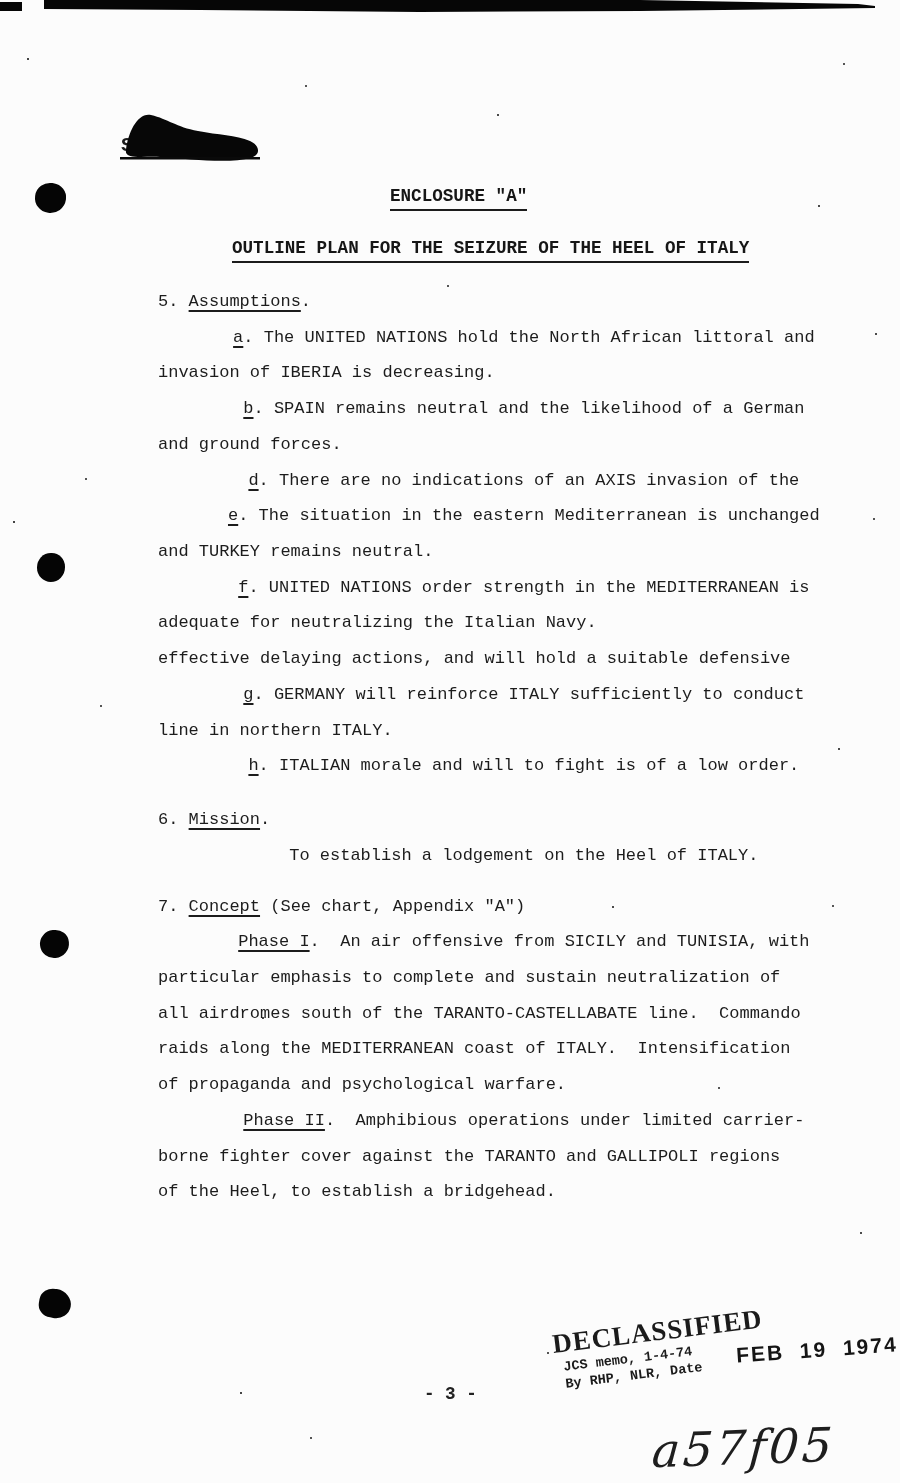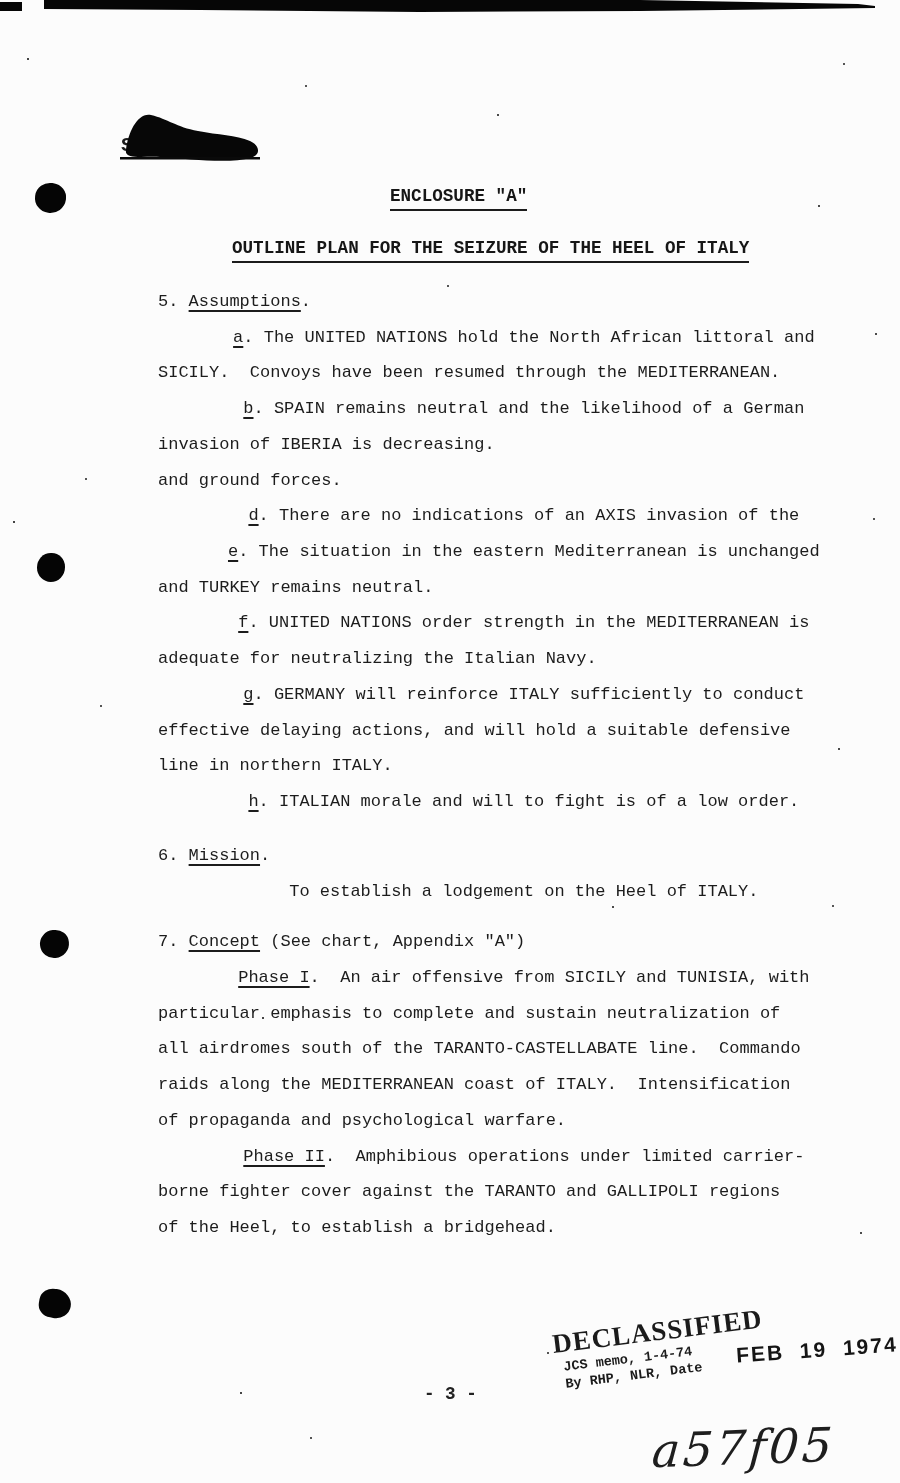--- a/index.html
+++ b/index.html
@@ -72,31 +72,30 @@
   <div class="hole hole2"></div>
   <div class="hole hole3"></div>
   <div class="hole hole4"></div>
 
   <div class="heading enclosure"><span>ENCLOSURE "A"</span></div>
   <div class="heading doctitle"><span>OUTLINE PLAN FOR THE SEIZURE OF THE HEEL OF ITALY</span></div>
 
   <div class="doclines">
       <div class="tline"><span>5. </span><span class="u">Assumptions</span><span>.</span></div>
       <div class="tline ind"><span class="u">a</span><span>. The UNITED NATIONS hold the North African littoral and</span></div>
-      <div class="tline"><span>SICILY.  Convoys have been resumed through the MEDITERRANEAN.</span></div>
+      <div class="tline"><span>invasion of IBERIA is decreasing.</span></div>
       <div class="tline ind"><span class="u">b</span><span>. SPAIN remains neutral and the likelihood of a German</span></div>
-      <div class="tline"><span>invasion of IBERIA is decreasing.</span></div>
       <div class="tline"><span>and ground forces.</span></div>
       <div class="tline ind"><span class="u">d</span><span>. There are no indications of an AXIS invasion of the</span></div>
       <div class="tline ind"><span class="u">e</span><span>. The situation in the eastern Mediterranean is unchanged</span></div>
       <div class="tline"><span>and TURKEY remains neutral.</span></div>
       <div class="tline ind"><span class="u">f</span><span>. UNITED NATIONS order strength in the MEDITERRANEAN is</span></div>
       <div class="tline"><span>adequate for neutralizing the Italian Navy.</span></div>
+      <div class="tline"><span>effective delaying actions, and will hold a suitable defensive</span></div>
       <div class="tline ind"><span class="u">g</span><span>. GERMANY will reinforce ITALY sufficiently to conduct</span></div>
-      <div class="tline"><span>effective delaying actions, and will hold a suitable defensive</span></div>
       <div class="tline"><span>line in northern ITALY.</span></div>
       <div class="tline ind"><span class="u">h</span><span>. ITALIAN morale and will to fight is of a low order.</span></div>
       <div class="tline" style="margin-top: 18px;"><span>6. </span><span class="u">Mission</span><span>.</span></div>
       <div class="tline ind"><span>To establish a lodgement on the Heel of ITALY.</span></div>
       <div class="tline" style="margin-top: 15px;"><span>7. </span><span class="u">Concept</span><span> (See chart, Appendix "A")</span></div>
       <div class="tline ind"><span class="u">Phase I</span><span>.  An air offensive from SICILY and TUNISIA, with</span></div>
       <div class="tline"><span>particular emphasis to complete and sustain neutralization of</span></div>
       <div class="tline"><span>all airdromes south of the TARANTO-CASTELLABATE line.  Commando</span></div>
       <div class="tline"><span>raids along the MEDITERRANEAN coast of ITALY.  Intensification</span></div>
       <div class="tline"><span>of propaganda and psychological warfare.</span></div>

